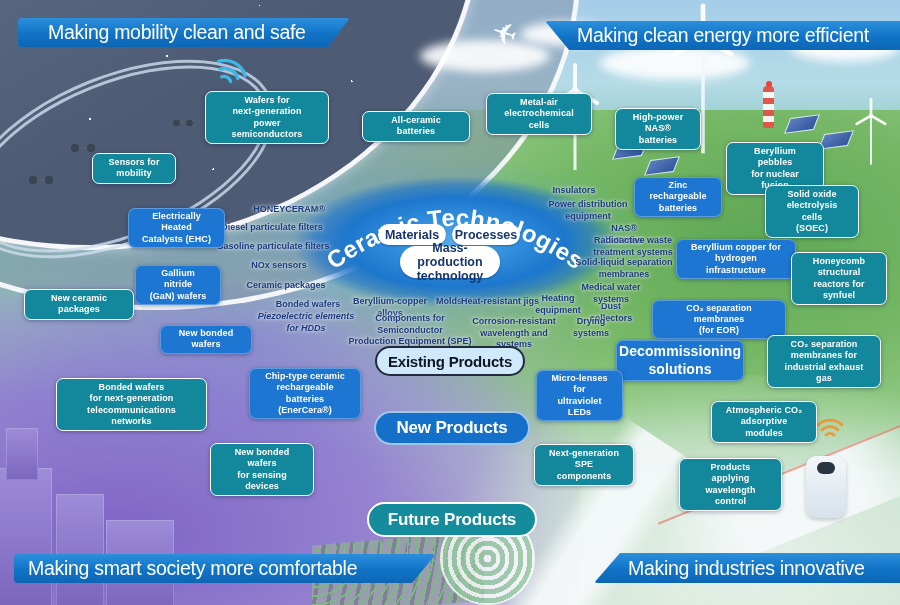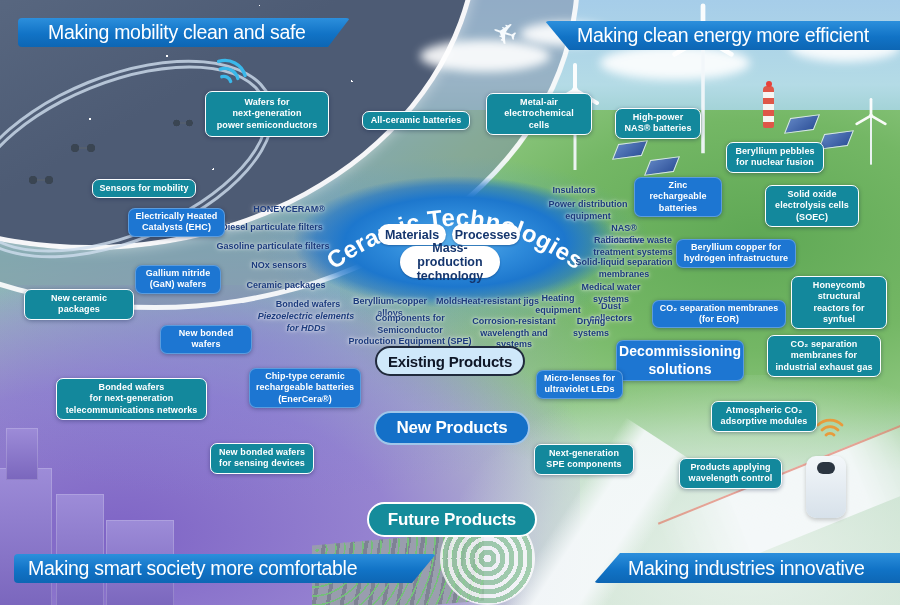--- a/index.html
+++ b/index.html
@@ -84,35 +84,35 @@
   .cpill.mass{left:400px;top:246px;width:100px;height:32px;border-radius:16px;}
 
   
   .stage{position:absolute;display:flex;align-items:center;justify-content:center;font-weight:bold;border-radius:18px;letter-spacing:-.2px;}
   .stage.existing{left:375px;top:346px;width:146px;height:26px;background:#cfe8fa;color:#0e1626;border:2.5px solid #202a3c;font-size:15px;}
   .stage.newp{left:374px;top:411px;width:152px;height:30px;background:#1470c8;color:#fff;border:2px solid rgba(255,255,255,.6);font-size:17px;}
   .stage.future{left:367px;top:502px;width:166px;height:31px;background:#158c9b;color:#fff;border:2px solid #fff;font-size:17px;}
 
   
   .pb{position:absolute;box-sizing:border-box;display:flex;align-items:center;justify-content:center;text-align:center;
-    white-space:pre-line;color:#fff;font-weight:bold;font-size:9px;line-height:1.25;border-radius:7px;padding:3px 6px;
+    white-space:pre-line;color:#fff;font-weight:bold;font-size:9px;line-height:1.25;border-radius:7px;padding:3px 13px;
     box-shadow:0 1px 4px rgba(0,20,60,.35);letter-spacing:.1px;}
   .pb.teal{background:#13889c;border:1.5px solid #fbfdfe;}
   .pb.blue{background:#1d76d2;box-shadow:0 1px 4px rgba(0,20,60,.35),inset 0 0 0 1px rgba(255,255,255,.28);}
   .pb0{left:205px;top:91px;width:124px;min-height:46px;}
-  .pb1{left:92px;top:153px;width:104px;margin-top:26px;}
+  .pb1{left:92px;top:153px;width:84px;}
   .pb2{left:224px;top:151px;width:148px;font-size:8.8px;}
   .pb3{left:362px;top:111px;width:108px;}
   .pb4{left:486px;top:93px;width:106px;}
   .pb5{left:615px;top:108px;width:86px;}
   .pb6{left:726px;top:142px;width:98px;}
   .pb7{left:634px;top:177px;width:88px;}
   .pb8{left:765px;top:185px;width:94px;}
   .pb9{left:676px;top:239px;width:120px;}
-  .pb10{left:791px;top:252px;width:96px;margin-top:24px;}
+  .pb10{left:791px;top:252px;width:96px;}
   .pb11{left:652px;top:300px;width:134px;font-size:8.8px;}
   .pb12{left:616px;top:340px;width:128px;font-size:14px;}
   .pb13{left:767px;top:335px;width:114px;}
   .pb14{left:711px;top:401px;width:106px;}
   .pb15{left:128px;top:208px;width:97px;}
   .pb16{left:135px;top:265px;width:86px;}
   .pb17{left:24px;top:289px;width:110px;}
   .pb18{left:160px;top:325px;width:92px;}
   .pb19{left:56px;top:378px;width:151px;}
   .pb20{left:249px;top:368px;width:112px;}

